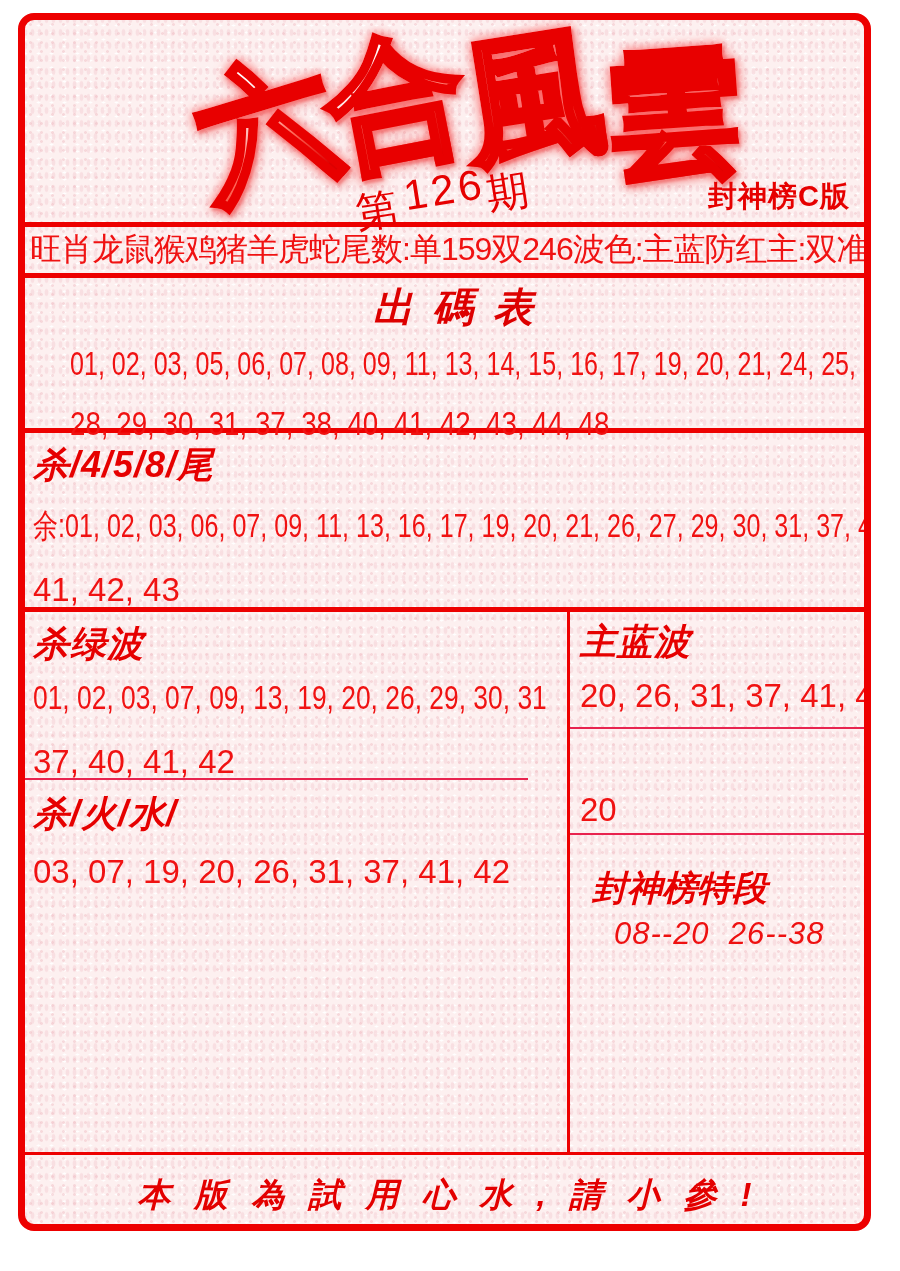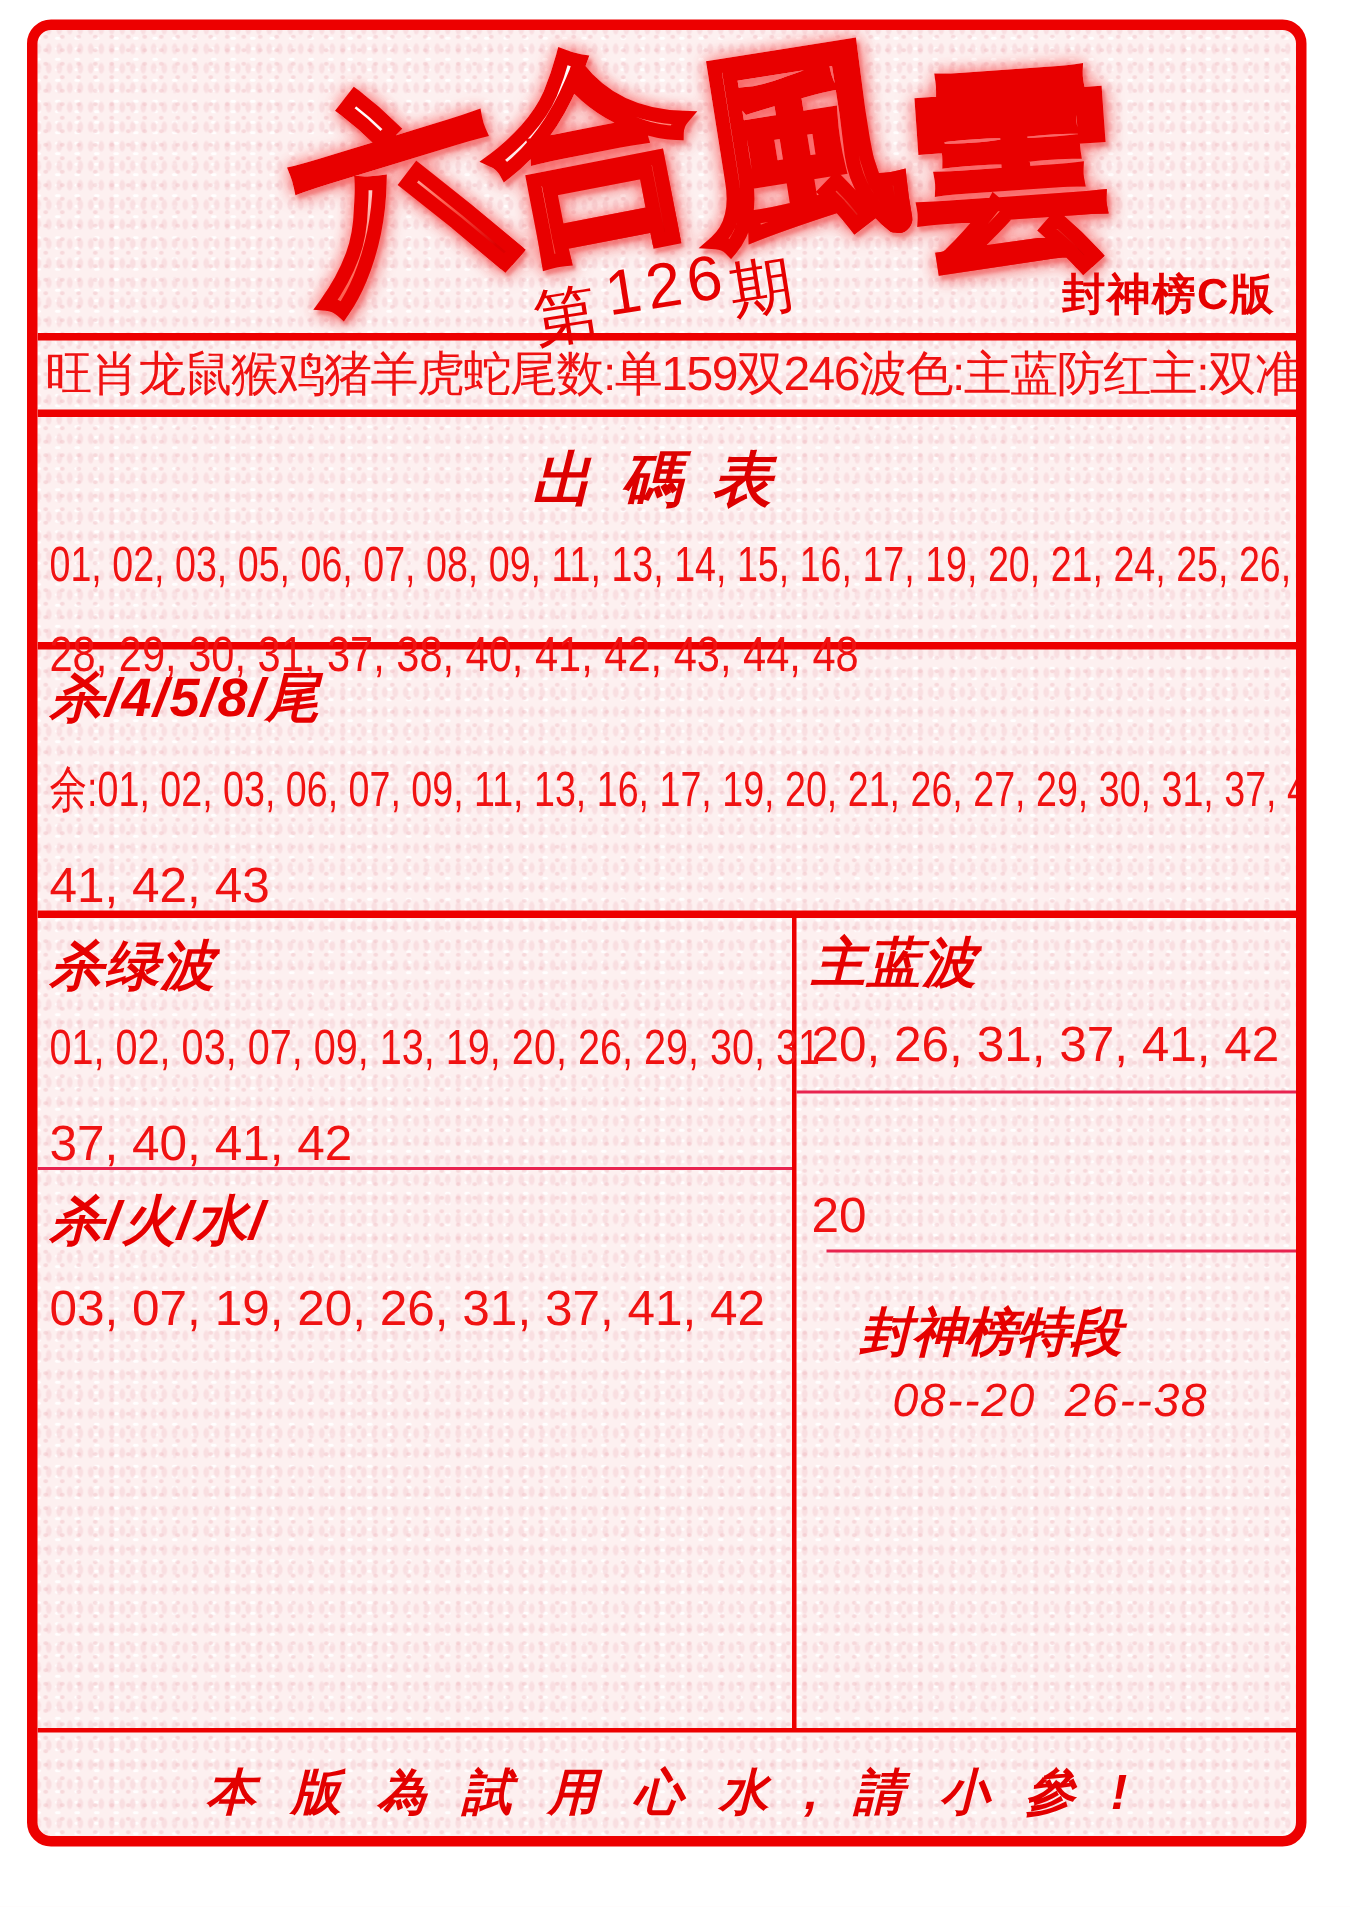--- a/index.html
+++ b/index.html
@@ -38,44 +38,44 @@
   .issue .i-num{ display:inline-block; transform:translateY(-10px); letter-spacing:4px; }
   .issue .i-suf{ display:inline-block; transform:translateY(2px); }
   .edition{ position:absolute; right:14px; top:157px; font-size:29px; font-weight:bold;
             color:#e60000; letter-spacing:1px; }
 
   
   .rulewide{ border-top:5px solid #ed0000; }
   .ruleth  { border-top:3px solid #ed0000; }
   .hotrow{ height:51px; display:flex; align-items:center; padding-left:5px;
            font-size:32px; letter-spacing:-1px; color:#f01212; white-space:nowrap; }
-  .chuma{ height:150px; padding-top:14px; }
+  .chuma{ height:150px; padding-top:2px;margin-left:37px; }
   .chuma-head{ text-align:center; font-size:40px; font-weight:bold; letter-spacing:20px;
                color:#dd0000; font-style:italic; }
   .sha458{ height:174px; padding:8px 0 0 8px; }
 
   .celltitle{ font-size:36px; font-weight:bold; font-style:italic; color:#e60000;
               letter-spacing:1px; }
   .nums{ display:inline-block; white-space:nowrap; font-size:33px; color:#f01212;
          transform-origin:0 60%; } .sx84{ transform:scaleX(.84);}
   .sx80{ transform:scaleX(.80);} .sx76{ transform:scaleX(.76);}
   .pl8{ padding-left:8px; } .mt10{ margin-top:10px; } .mt14{ margin-top:14px; }
   .mt22{ margin-top:22px; } .mt26{ margin-top:26px; }
 
   
-  .twocol{ height:540px; display:flex; }
+  .twocol{ height:540px; display:flex;gap:39px; }
   .lcol{ width:503px; display:flex; flex-direction:column; }
   .rcol{ flex:1; border-left:3px solid #ed0000; display:flex; flex-direction:column; }
   .lc1{ height:166px; padding:8px 0 0 8px; }
   .lc2{ height:172px; padding:10px 0 0 8px; border-top:2px solid #e8234f; }
   .lc3{ flex:1; padding:28px 0 0 8px; border-top:2px solid #e8234f; }
   .rc1{ height:115px; padding:6px 0 0 10px; }
   .rc2{ height:106px; padding:0 0 4px 10px; border-top:2px solid #e8234f;
         display:flex; flex-direction:column; justify-content:flex-end; }
-  .rc3{ flex:1; padding:30px 0 0 22px; border-top:2px solid #e8234f;margin-left:20px; }
+  .rc3{ flex:1; padding:30px 0 0 22px; border-top:2px solid #e8234f; }
   .special-title{ font-size:35px; font-weight:bold; font-style:italic; color:#e60000; }
   .special-range{ font-size:31px; font-style:italic; color:#ee1111; padding-left:22px;
                   margin-top:4px; white-space:pre; letter-spacing:1px; }
 
   
   .footer{ height:63px; display:flex; align-items:flex-end; justify-content:center;
            font-size:33px; font-weight:bold; font-style:italic; color:#e30000;
            letter-spacing:24px; white-space:nowrap; padding-left:24px; }
 </style>
 </head>

